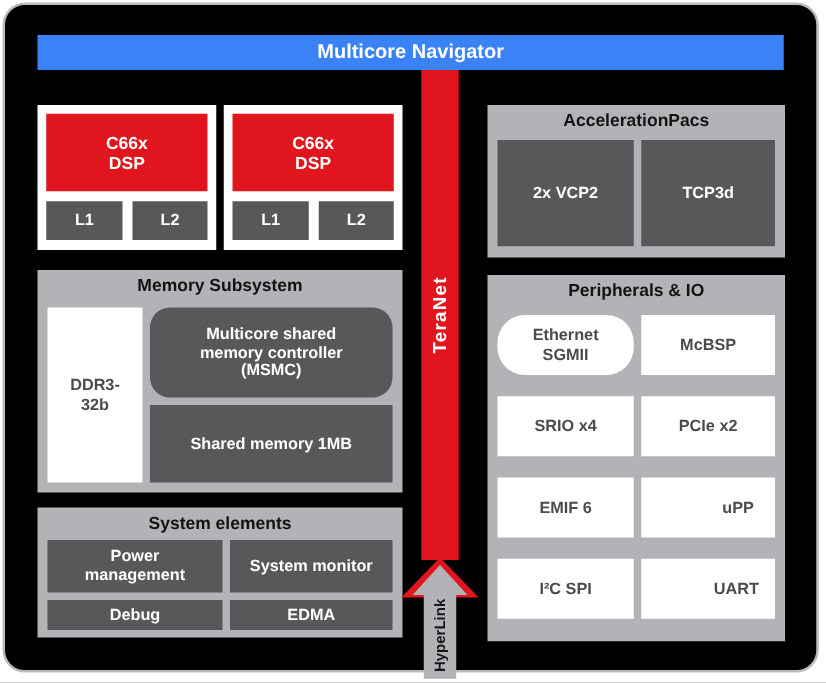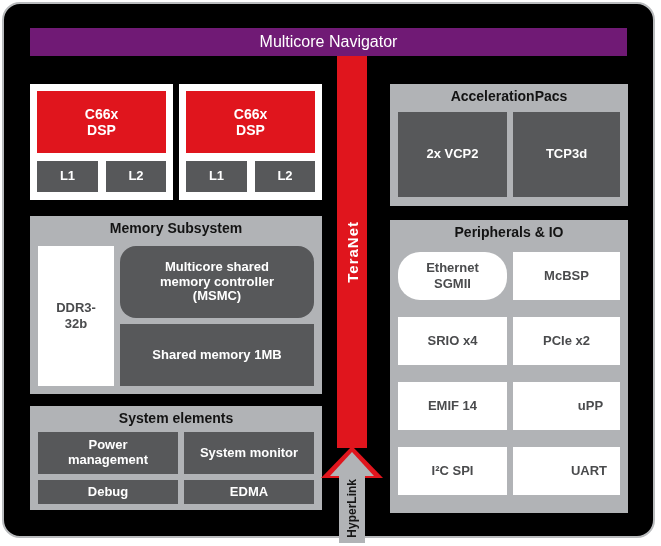--- a/index.html
+++ b/index.html
@@ -1,21 +1,21 @@
 <!DOCTYPE html>
 <html><head>
 <meta charset="utf-8">
 <style>
   html,body{margin:0;padding:0;background:#ffffff;font-family:"Liberation Sans",sans-serif;}
   #stage{position:relative;width:661px;height:546px;background:#ffffff;overflow:hidden;}
   .chip{position:absolute;left:2px;top:2px;width:653px;height:536px;background:#000000;
         border:2px solid #b9bbbd;border-radius:18px;box-sizing:border-box;}
   .abs{position:absolute;box-sizing:border-box;}
   .flexc{display:flex;align-items:center;justify-content:center;text-align:center;white-space:pre-line;}
-  .banner{background:#701a75;color:#ffffff;font-weight:normal;font-size:16px;}
+  .banner{background:#3b82f6;color:#ffffff;font-weight:bold;font-size:16px;}
   .panel{background:#b1b3b6;}
   .panel-title{position:absolute;left:0;right:0;top:4px;text-align:center;font-weight:bold;
                font-size:14px;color:#131313;}
   .dark{background:#57585a;color:#ffffff;font-weight:bold;font-size:13px;line-height:1.15;}
   .whitebox{background:#ffffff;color:#4a4b4d;font-weight:bold;font-size:13px;line-height:1.2;}
   .redbox{background:#e0151d;color:#ffffff;font-weight:bold;font-size:14px;line-height:1.15;}
   .corebox{background:#ffffff;}
   .vtext{writing-mode:vertical-rl;transform:rotate(180deg);}
   .teranet{background:#e0151d;color:#ffffff;font-weight:bold;font-size:15px;letter-spacing:1px;}
   .tri-red{width:0;height:0;border-left:31px solid transparent;border-right:31px solid transparent;
@@ -81,18 +81,18 @@
     <div class="abs flexc dark" style="left:123px;top:28px;width:107px;height:85px;">TCP3d</div>
   </div>
 
   <div class="abs panel" style="left:390px;top:220px;width:238px;height:293px;">
     <div class="panel-title">Peripherals &amp; IO</div>
     <div class="abs flexc whitebox" style="left:8px;top:32px;width:109px;height:48px;border-radius:22px;">Ethernet
 SGMII</div>
     <div class="abs flexc whitebox" style="left:123px;top:32px;width:107px;height:48px;">McBSP</div>
     <div class="abs flexc whitebox" style="left:8px;top:97px;width:109px;height:48px;">SRIO x4</div>
     <div class="abs flexc whitebox" style="left:123px;top:97px;width:107px;height:48px;">PCIe x2</div>
-    <div class="abs flexc whitebox" style="left:8px;top:162px;width:109px;height:48px;">EMIF 14</div>
+    <div class="abs flexc whitebox" style="left:8px;top:162px;width:109px;height:48px;">EMIF 6</div>
     <div class="abs flexc whitebox" style="left:123px;top:162px;width:107px;height:48px;padding-left:48px;">uPP</div>
     <div class="abs flexc whitebox" style="left:8px;top:227px;width:109px;height:48px;">I²C SPI</div>
     <div class="abs flexc whitebox" style="left:123px;top:227px;width:107px;height:48px;padding-left:45px;">UART</div>
   </div>
 </div>
 
 </body></html>

